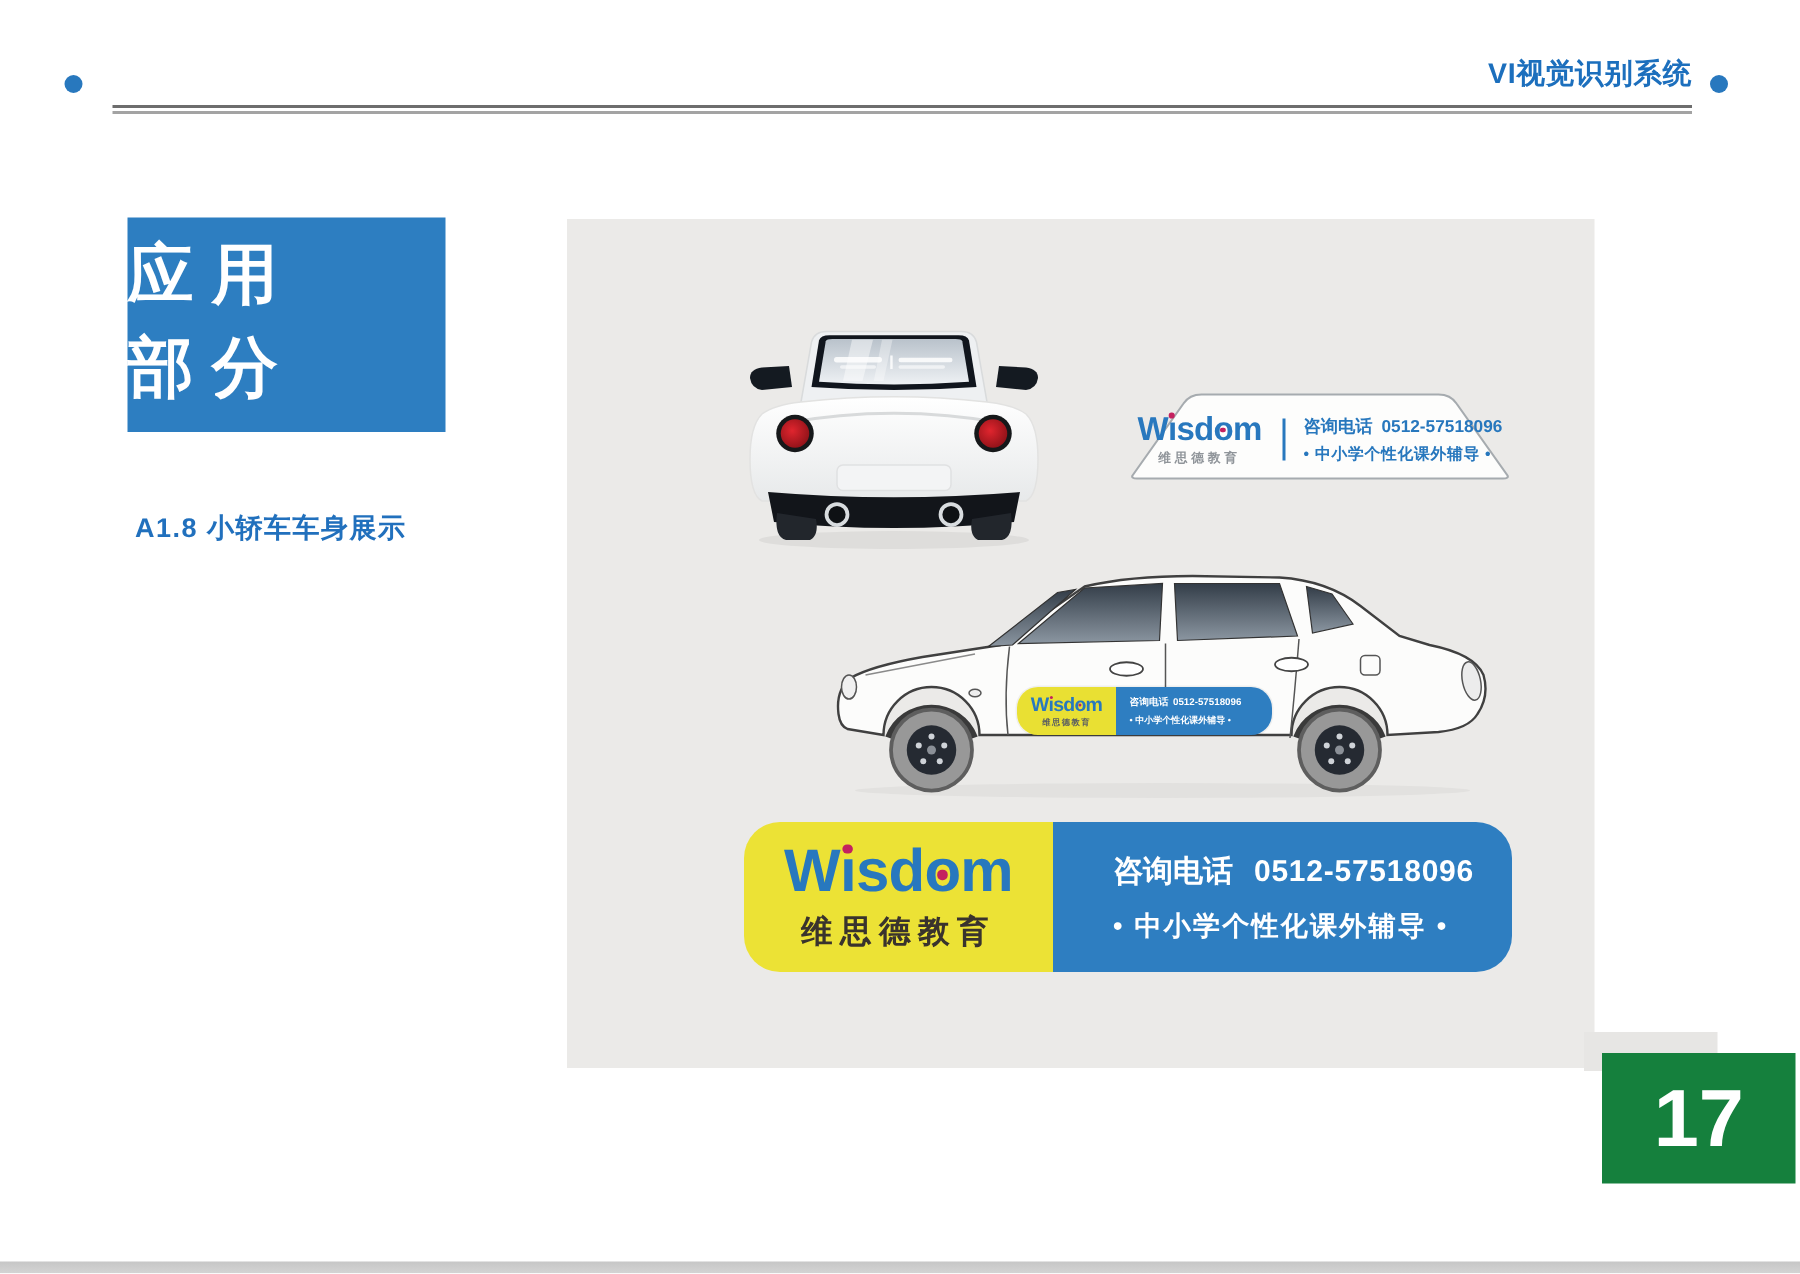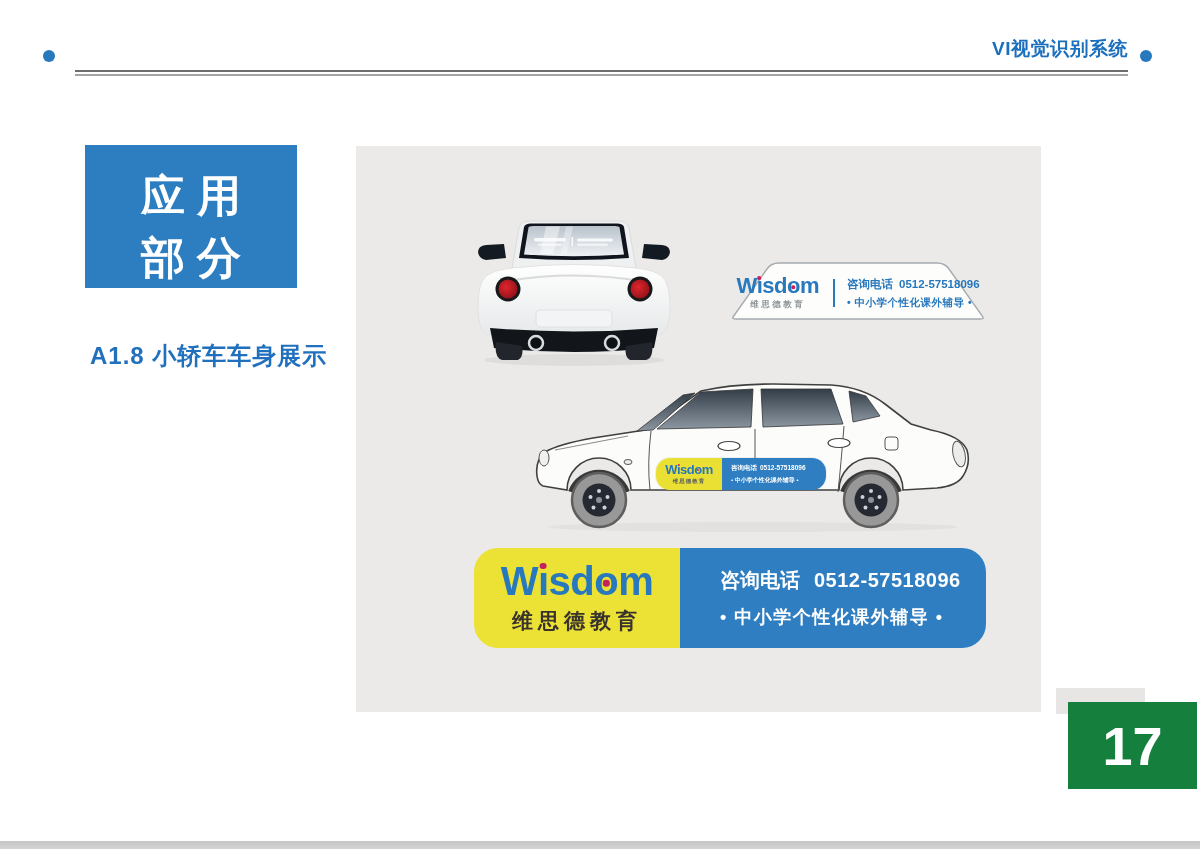--- a/index.html
+++ b/index.html
@@ -10,25 +10,25 @@
   
   .hdr-dot{width:12px;height:12px;border-radius:50%;background:#2878be;}
   .hdr-title{left:74px;top:37px;font-size:17.5px;font-weight:bold;color:#42474c;letter-spacing:.6px;}
   .hdr-right{top:36px;right:72px;font-size:19px;font-weight:bold;color:#1c6fbd;letter-spacing:.5px;}
   .hdr-rule{left:75px;right:72px;top:70px;}
   .hdr-rule .r1{height:2px;background:#6d6d6d;}
   .hdr-rule .r2{height:2px;background:#a3a3a3;margin-top:2px;}
 
   
   .section-box{left:85px;top:145px;width:212px;height:143px;background:#2d7ec1;
-      color:#fff;font-weight:bold;font-size:44px;text-align:center;line-height:62px;padding-top:20px;box-sizing:border-box;}
-  .caption{left:90px;top:340px;font-size:24px;font-weight:bold;color:#2170bd;letter-spacing:1px;}
-
-  
-  .panel{left:356px;top:146px;width:685px;height:566px;background:#ebeae8;}
+      color:#fff;font-weight:bold;font-size:44px;line-height:62px;padding-top:8px;box-sizing:border-box;}
+  .caption{left:90px;top:340px;font-size:18px;font-weight:bold;color:#2170bd;letter-spacing:1px;}
+
+  
+  .panel{left:378px;top:146px;width:685px;height:566px;background:#ebeae8;}
 
   
   .wlogo{color:#2878be;font-weight:bold;line-height:1;letter-spacing:-.5px;white-space:nowrap;}
   .wlogo .li{position:relative;display:inline-block;}
   .wlogo .li::after{content:"";position:absolute;left:50%;top:.04em;transform:translateX(-50%);
       width:.17em;height:.17em;border-radius:50%;background:#c4215f;}
   .wlogo .lo{position:relative;display:inline-block;}
   .wlogo .lo::after{content:"";position:absolute;left:50%;top:56%;transform:translate(-50%,-50%);
       width:.16em;height:.16em;border-radius:50%;background:#c4215f;}
 

